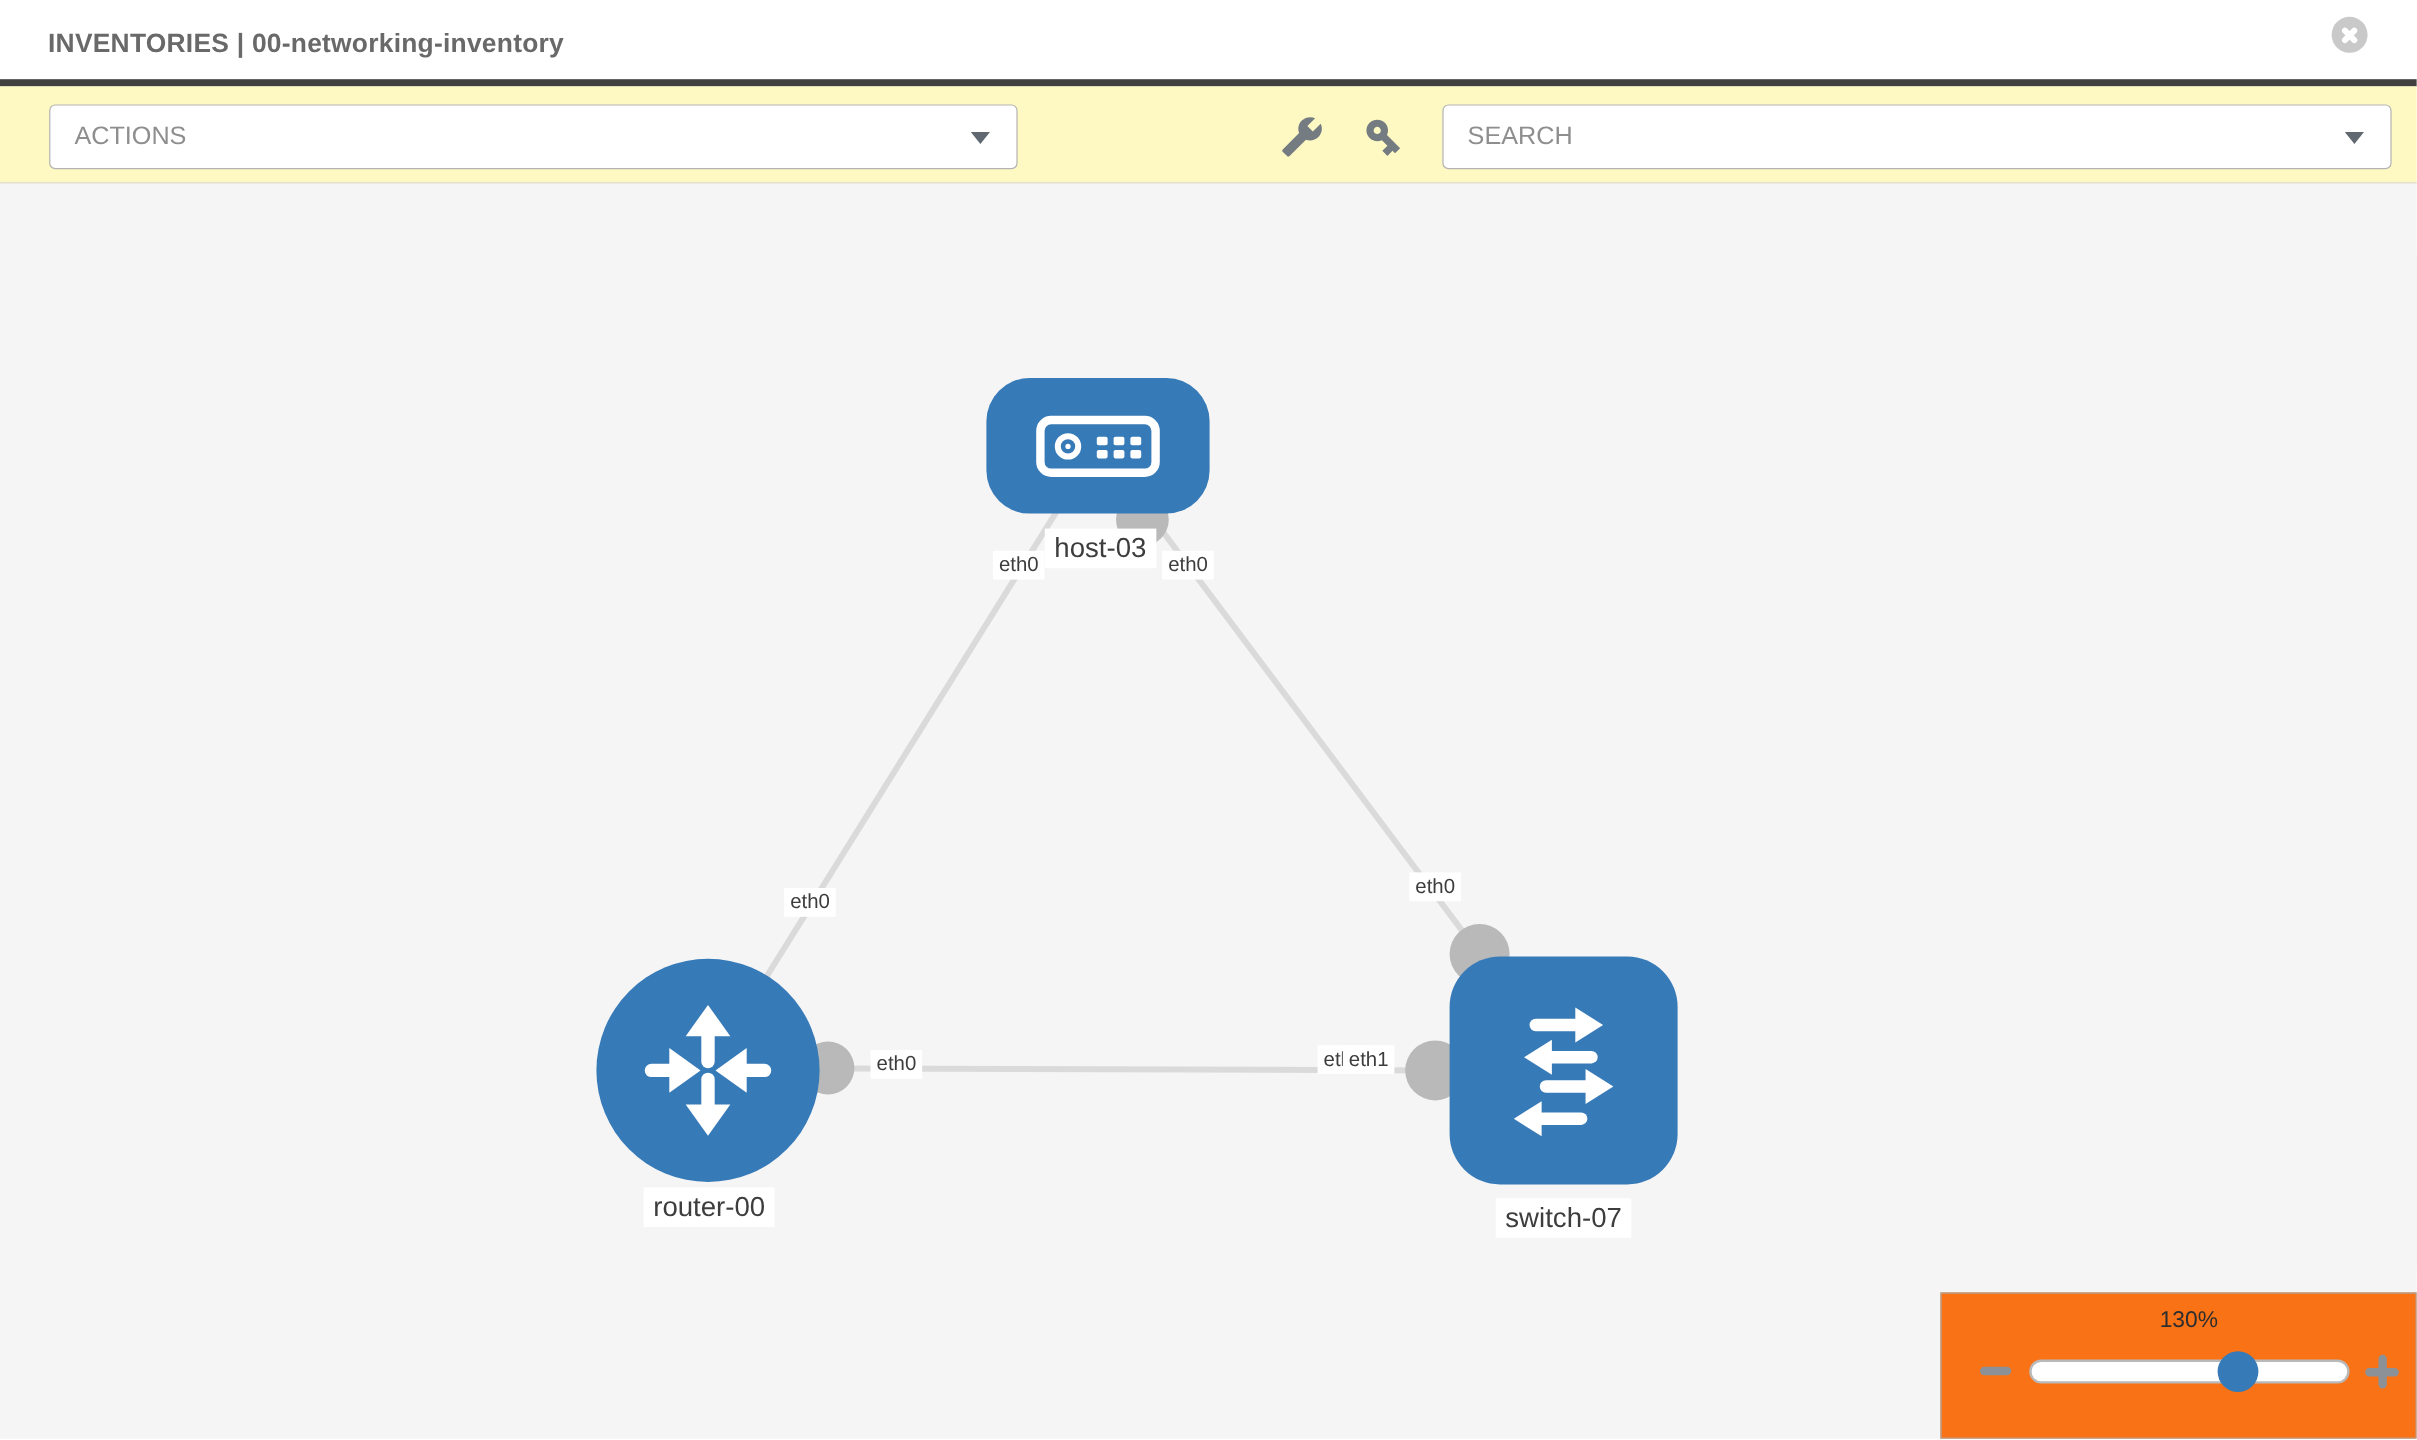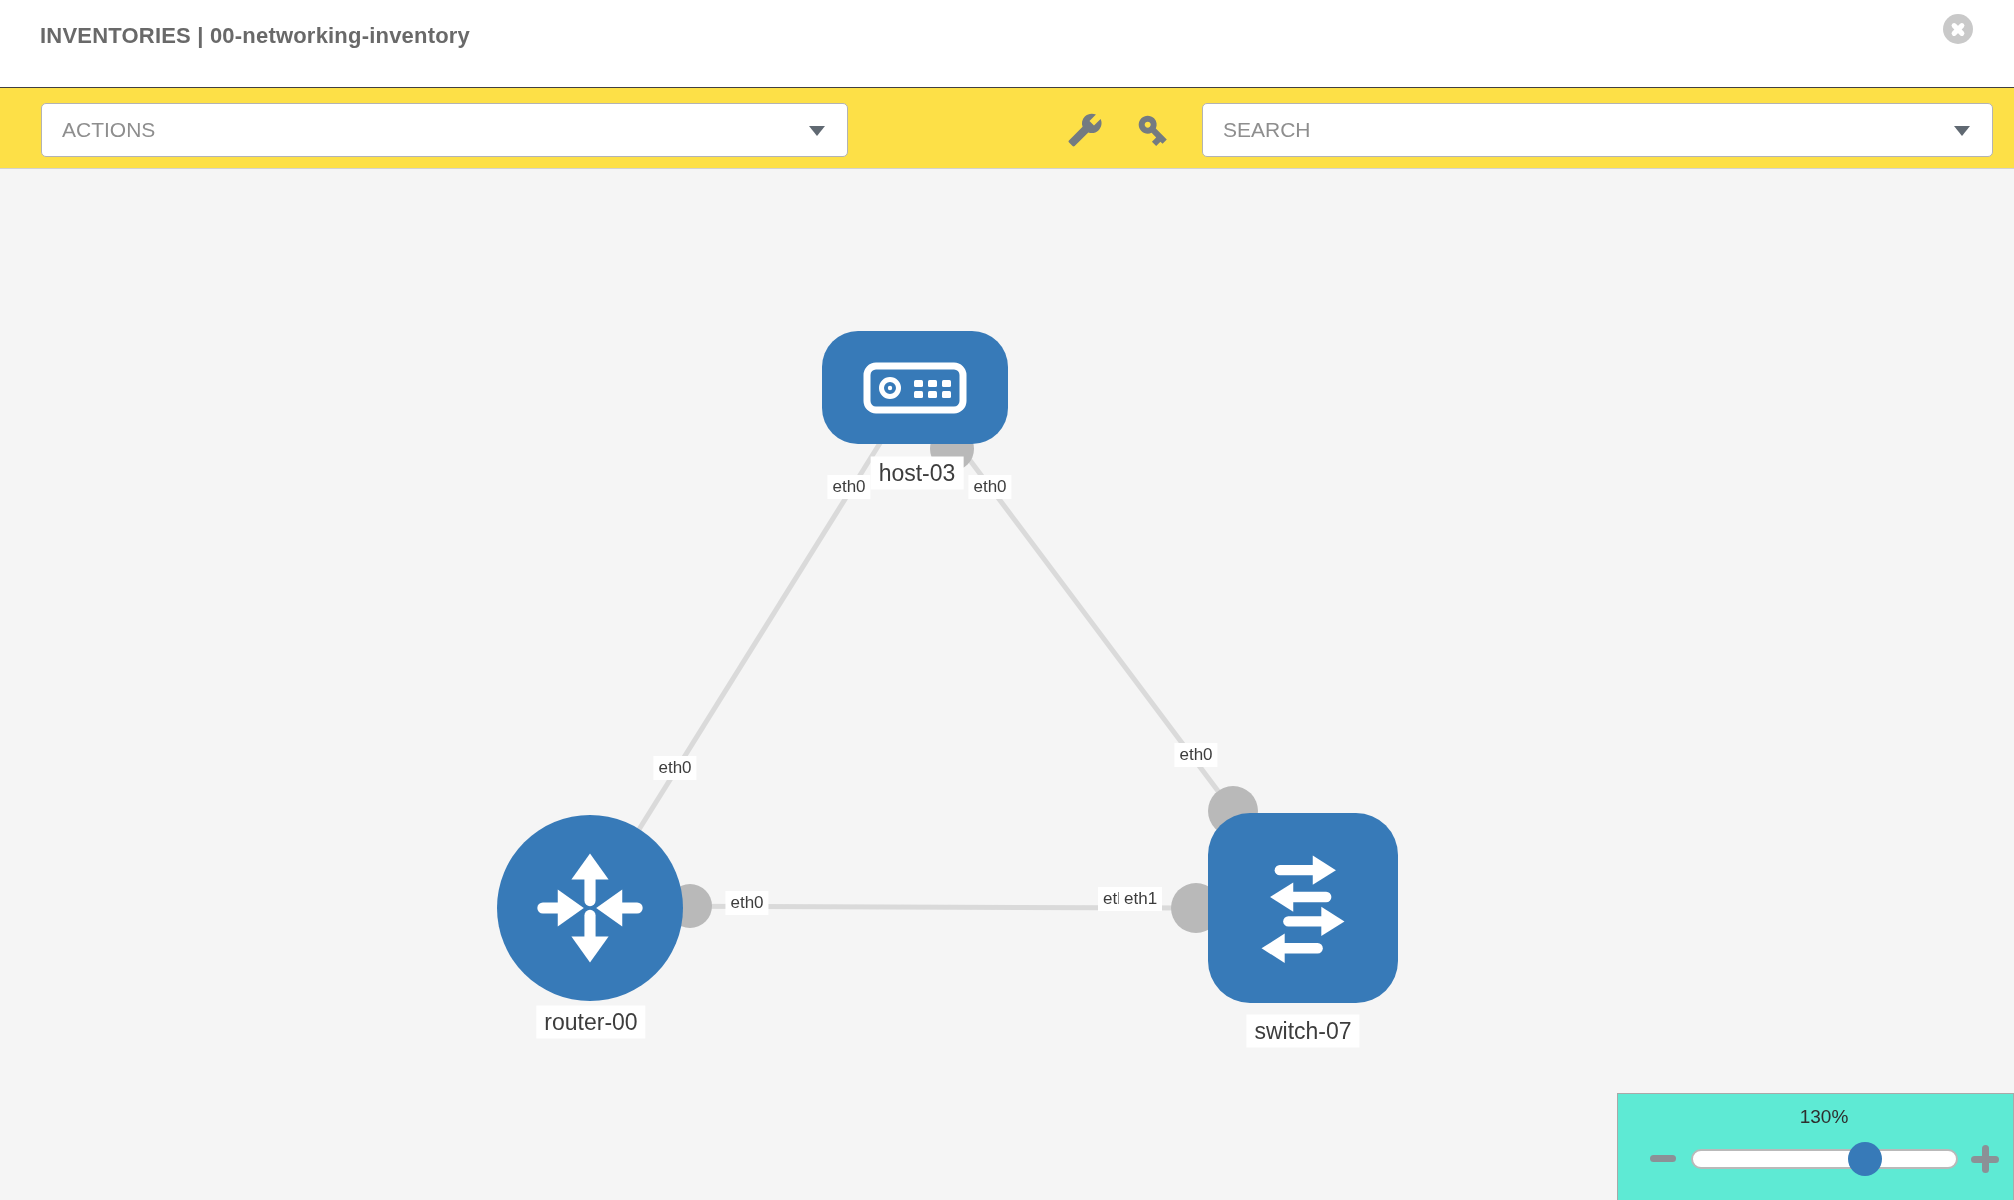--- a/index.html
+++ b/index.html
@@ -1,32 +1,32 @@
 <!DOCTYPE html>
 <html><head>
 <meta charset="utf-8">
 <style>
   * { margin:0; padding:0; box-sizing:border-box; }
   html,body { width:2014px; height:1200px; overflow:hidden; background:#fff;
               font-family:"Liberation Sans", sans-serif; }
   #app { position:relative; width:2014px; height:1200px; }
 
   
-  .header { position:relative; height:88px; background:#ffffff; border-bottom:1px solid #404040; }
+  .header { position:relative; height:72px; background:#ffffff; border-bottom:6px solid #404040; }
   .header-title { position:absolute; left:40px; top:0; line-height:71px;
                   font-size:22px; font-weight:bold; color:#696969; letter-spacing:.2px; }
   .close-btn { position:absolute; right:41px; top:14px; width:30px; height:30px;
                border-radius:50%; background:#c9c9c9; cursor:pointer; }
   .close-btn .bar { position:absolute; left:7px; top:12.5px; width:16px; height:5px;
                     border-radius:2.5px; background:#ffffff; }
   .close-btn .bar.a { transform:rotate(45deg); }
   .close-btn .bar.b { transform:rotate(-45deg); }
 
   
-  .toolbar { position:relative; height:81px; background:#fde047; border-bottom:1px solid #d2d2d2; }
+  .toolbar { position:relative; height:81px; background:#fef9c3; border-bottom:1px solid #d2d2d2; }
   .combo { position:absolute; top:15px; height:54px; background:#ffffff;
            border:1px solid #b3b3b3; border-radius:5px; cursor:pointer; }
   .combo .combo-text { position:absolute; left:20px; top:0; line-height:52px;
                        font-size:21px; color:#8e8e8e; }
   .caret { position:absolute; right:22px; top:22px; width:0; height:0;
            border-left:8px solid transparent; border-right:8px solid transparent;
            border-top:10px solid #606972; }
   .combo-actions { left:41px;  width:807px; }
   .combo-search  { left:1202px; width:791px; }
   .tool-icon { position:absolute; top:24px; width:36px; height:36px; cursor:pointer; }
@@ -47,21 +47,21 @@
   .node-router { left:497px; top:646px; width:186px; height:186px; border-radius:50%; }
   .node-switch { left:1208px; top:644px; width:190px; height:190px; border-radius:42px; }
 
   .dlabel { position:absolute; background:#ffffff; color:#3d3d3d; white-space:nowrap; z-index:3; }
   .dlabel.name { font-size:23px; padding:3px 8px; transform:translate(-50%,-50%); }
   .dlabel.eth  { font-size:17px; padding:2px 5px;  transform:translate(-50%,-50%);text-align:right; }
   .dlabel.eth.left-anchor { transform:translate(0,-50%); }
 
   
   .zoom-panel { position:absolute; right:0; bottom:0; width:397px; height:122px;
-                background:#5eead4; border:1px solid #a9a9a9; z-index:5;text-align:center; }
+                background:#f97316; border:1px solid #a9a9a9; z-index:5;text-align:center; }
   .zoom-level { position:absolute; left:206px; top:12px; transform:translateX(-50%);
                 font-size:19px; color:#2e2e2e; }
   .zoom-minus, .zoom-plus { position:absolute; cursor:pointer; }
   .zbar { position:absolute; background:#8b9196; border-radius:3.5px; }
   .zoom-minus { left:32px; top:50px; width:26px; height:30px; }
   .zoom-minus .zbar { left:0; top:11px; width:26px; height:7px; }
   .zoom-plus { left:353px; top:50px; width:28px; height:30px; }
   .zoom-plus .zbar.h { left:0; top:11.5px; width:28px; height:7px; }
   .zoom-plus .zbar.v { left:10.5px; top:1px; width:7px; height:28px; }
   .zoom-track { position:absolute; left:73px; top:55px; width:267px; height:20px;

